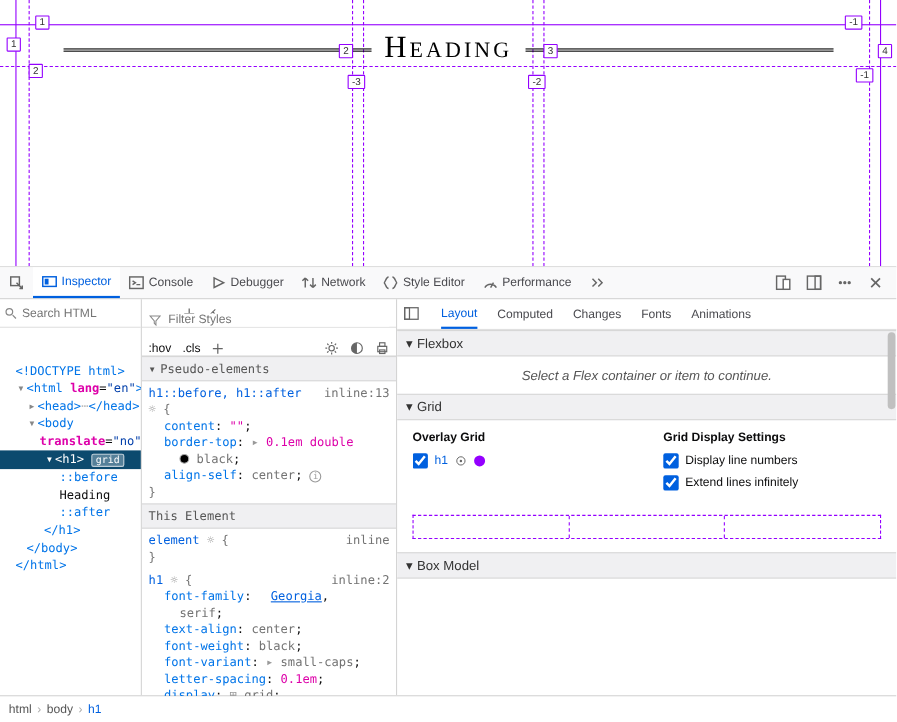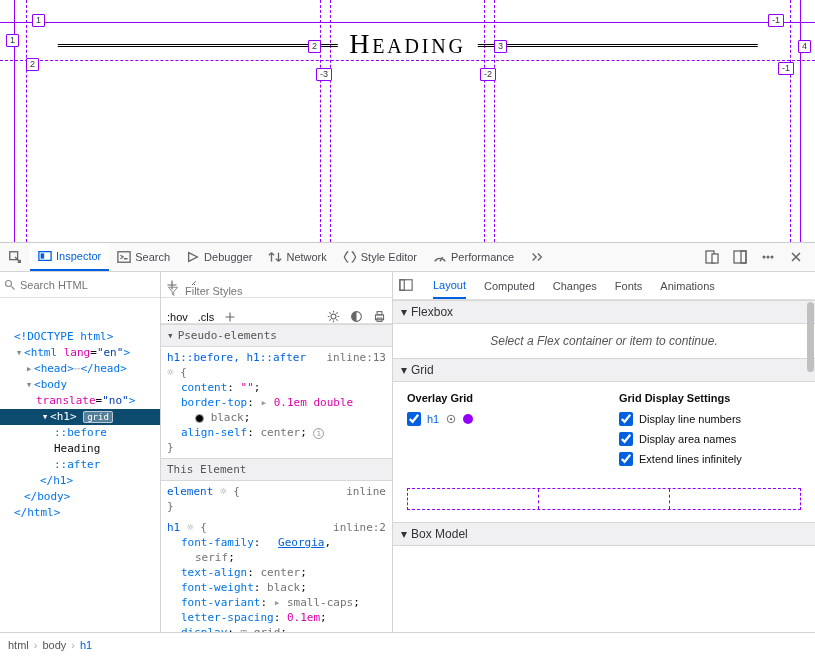--- a/index.html
+++ b/index.html
@@ -26,35 +26,35 @@
 .devtools { display: flex; flex-direction: column; height: 414px; border-top: 1px solid #ccc; }
 .toolbar { display: flex; align-items: center; height: 29px; border-bottom: 1px solid #d4d4d4; background: #f9f9fa; }
 .tool-btn { display: flex; align-items: center; gap: 4px; padding: 0 8px; height: 100%; cursor: pointer; border: none; background: transparent; font-size: 11px; color: #4a4a4f; }
 .tool-btn.active { color: #0060df; border-bottom: 2px solid #0060df; background: #fff; }
 .tool-icon { width: 14px; height: 14px; display: inline-flex; align-items: center; justify-content: center; }
 .toolbar-right { margin-left: auto; display: flex; gap: 6px; padding-right: 8px; }
 .toolbar-right .icon-btn { width: 22px; height: 22px; display: flex; align-items: center; justify-content: center; cursor: pointer; }
 
 
 .panels { display: flex; flex: 1; min-height: 0; }
-.panel-left { width: 161px; border-right: 1px solid #d4d4d4; display: flex; flex-direction: column; }
+.panel-left { width: 129px; border-right: 1px solid #d4d4d4; display: flex; flex-direction: column; }
 .panel-mid { width: 232px; border-right: 1px solid #d4d4d4; display: flex; flex-direction: column; overflow-y: auto; }
 .panel-right { flex: 1; display: flex; flex-direction: column; position: relative; }
 
 .search-row { display: flex; align-items: center; height: 26px; border-bottom: 1px solid #e0e0e0; padding: 0 4px; gap: 4px; }
 .search-input { border: none; outline: none; font-size: 11px; flex: 1; color: #888; background: transparent; }
 
 .dom-tree { font-family: Menlo, Consolas, monospace; font-size: 11px; line-height: 16px; padding: 4px 0; overflow: auto; flex: 1; margin-top: 27px; }
 .dom-tree .line { white-space: nowrap; padding: 0 4px; }
 .dom-tree .indent1 { padding-left: 14px; }
 .dom-tree .indent2 { padding-left: 24px; }
 .dom-tree .indent3 { padding-left: 40px; }
 .dom-tree .indent4 { padding-left: 54px; }
 .dom-tree .tag { color: #0074e8; }
-.dom-tree .attr { color: #dd00a9; }
+.dom-tree .attr { color: #dd00a9; font-weight: bold; }
 .dom-tree .val { color: #003eaa; }
 .dom-tree .text { color: #0c0c0d; }
 .dom-tree .selected { background: #0c4a6e; color: #fff; display: block; }
 .dom-tree .selected .tag, .dom-tree .selected .attr, .dom-tree .selected .val { color: #fff; }
 .dom-tree .pseudo { color: #0074e8; }
 .twisty { display: inline-block; width: 10px; text-align: center; color: #888; }
 .dom-tree .selected .twisty { color: #fff; }
 .grid-pill { background: rgba(255,255,255,0.3); border: 1px solid rgba(255,255,255,0.6); padding: 0 3px; border-radius: 2px; font-size: 9px; }
 
 
@@ -154,21 +154,21 @@
         </span>
       <span>Inspector</span>
     </button>
     <button class="tool-btn">
       <span class="tool-icon">
           <svg viewBox="0 0 16 16" width="14" height="14">
             <rect x="1" y="2" width="14" height="12" fill="none" stroke="#666" stroke-width="1.5"></rect>
             <path d="M4 6 L7 8 L4 10 M8 10 L12 10" fill="none" stroke="#666" stroke-width="1.5"></path>
           </svg>
         </span>
-      <span>Search</span>
+      <span>Console</span>
     </button>
     <button class="tool-btn">
       <span class="tool-icon">
           <svg viewBox="0 0 16 16" width="14" height="14">
             <path d="M3 8 L3 3 L13 8 L3 13 Z" fill="none" stroke="#666" stroke-width="1.5"></path>
           </svg>
         </span>
       <span>Debugger</span>
     </button>
     <button class="tool-btn">
@@ -381,24 +381,20 @@
             </div>
           </div>
           <div class="grid-col">
             <h4>Grid Display Settings</h4>
             <div class="chk-row">
                 <input type="checkbox" checked="" style="">
                 <span>Display line numbers</span>
               </div>
             <div class="chk-row">
                 <input type="checkbox" checked="" style="">
-                <span>Display area names</span>
-              </div>
-            <div class="chk-row">
-                <input type="checkbox" checked="" style="">
                 <span>Extend lines infinitely</span>
               </div>
           </div>
         </div>
         <div class="mini-grid">
           <div class="cell"></div>
             <div class="cell"></div>
             <div class="cell"></div>
         </div>
         <div class="accordion-hdr">

